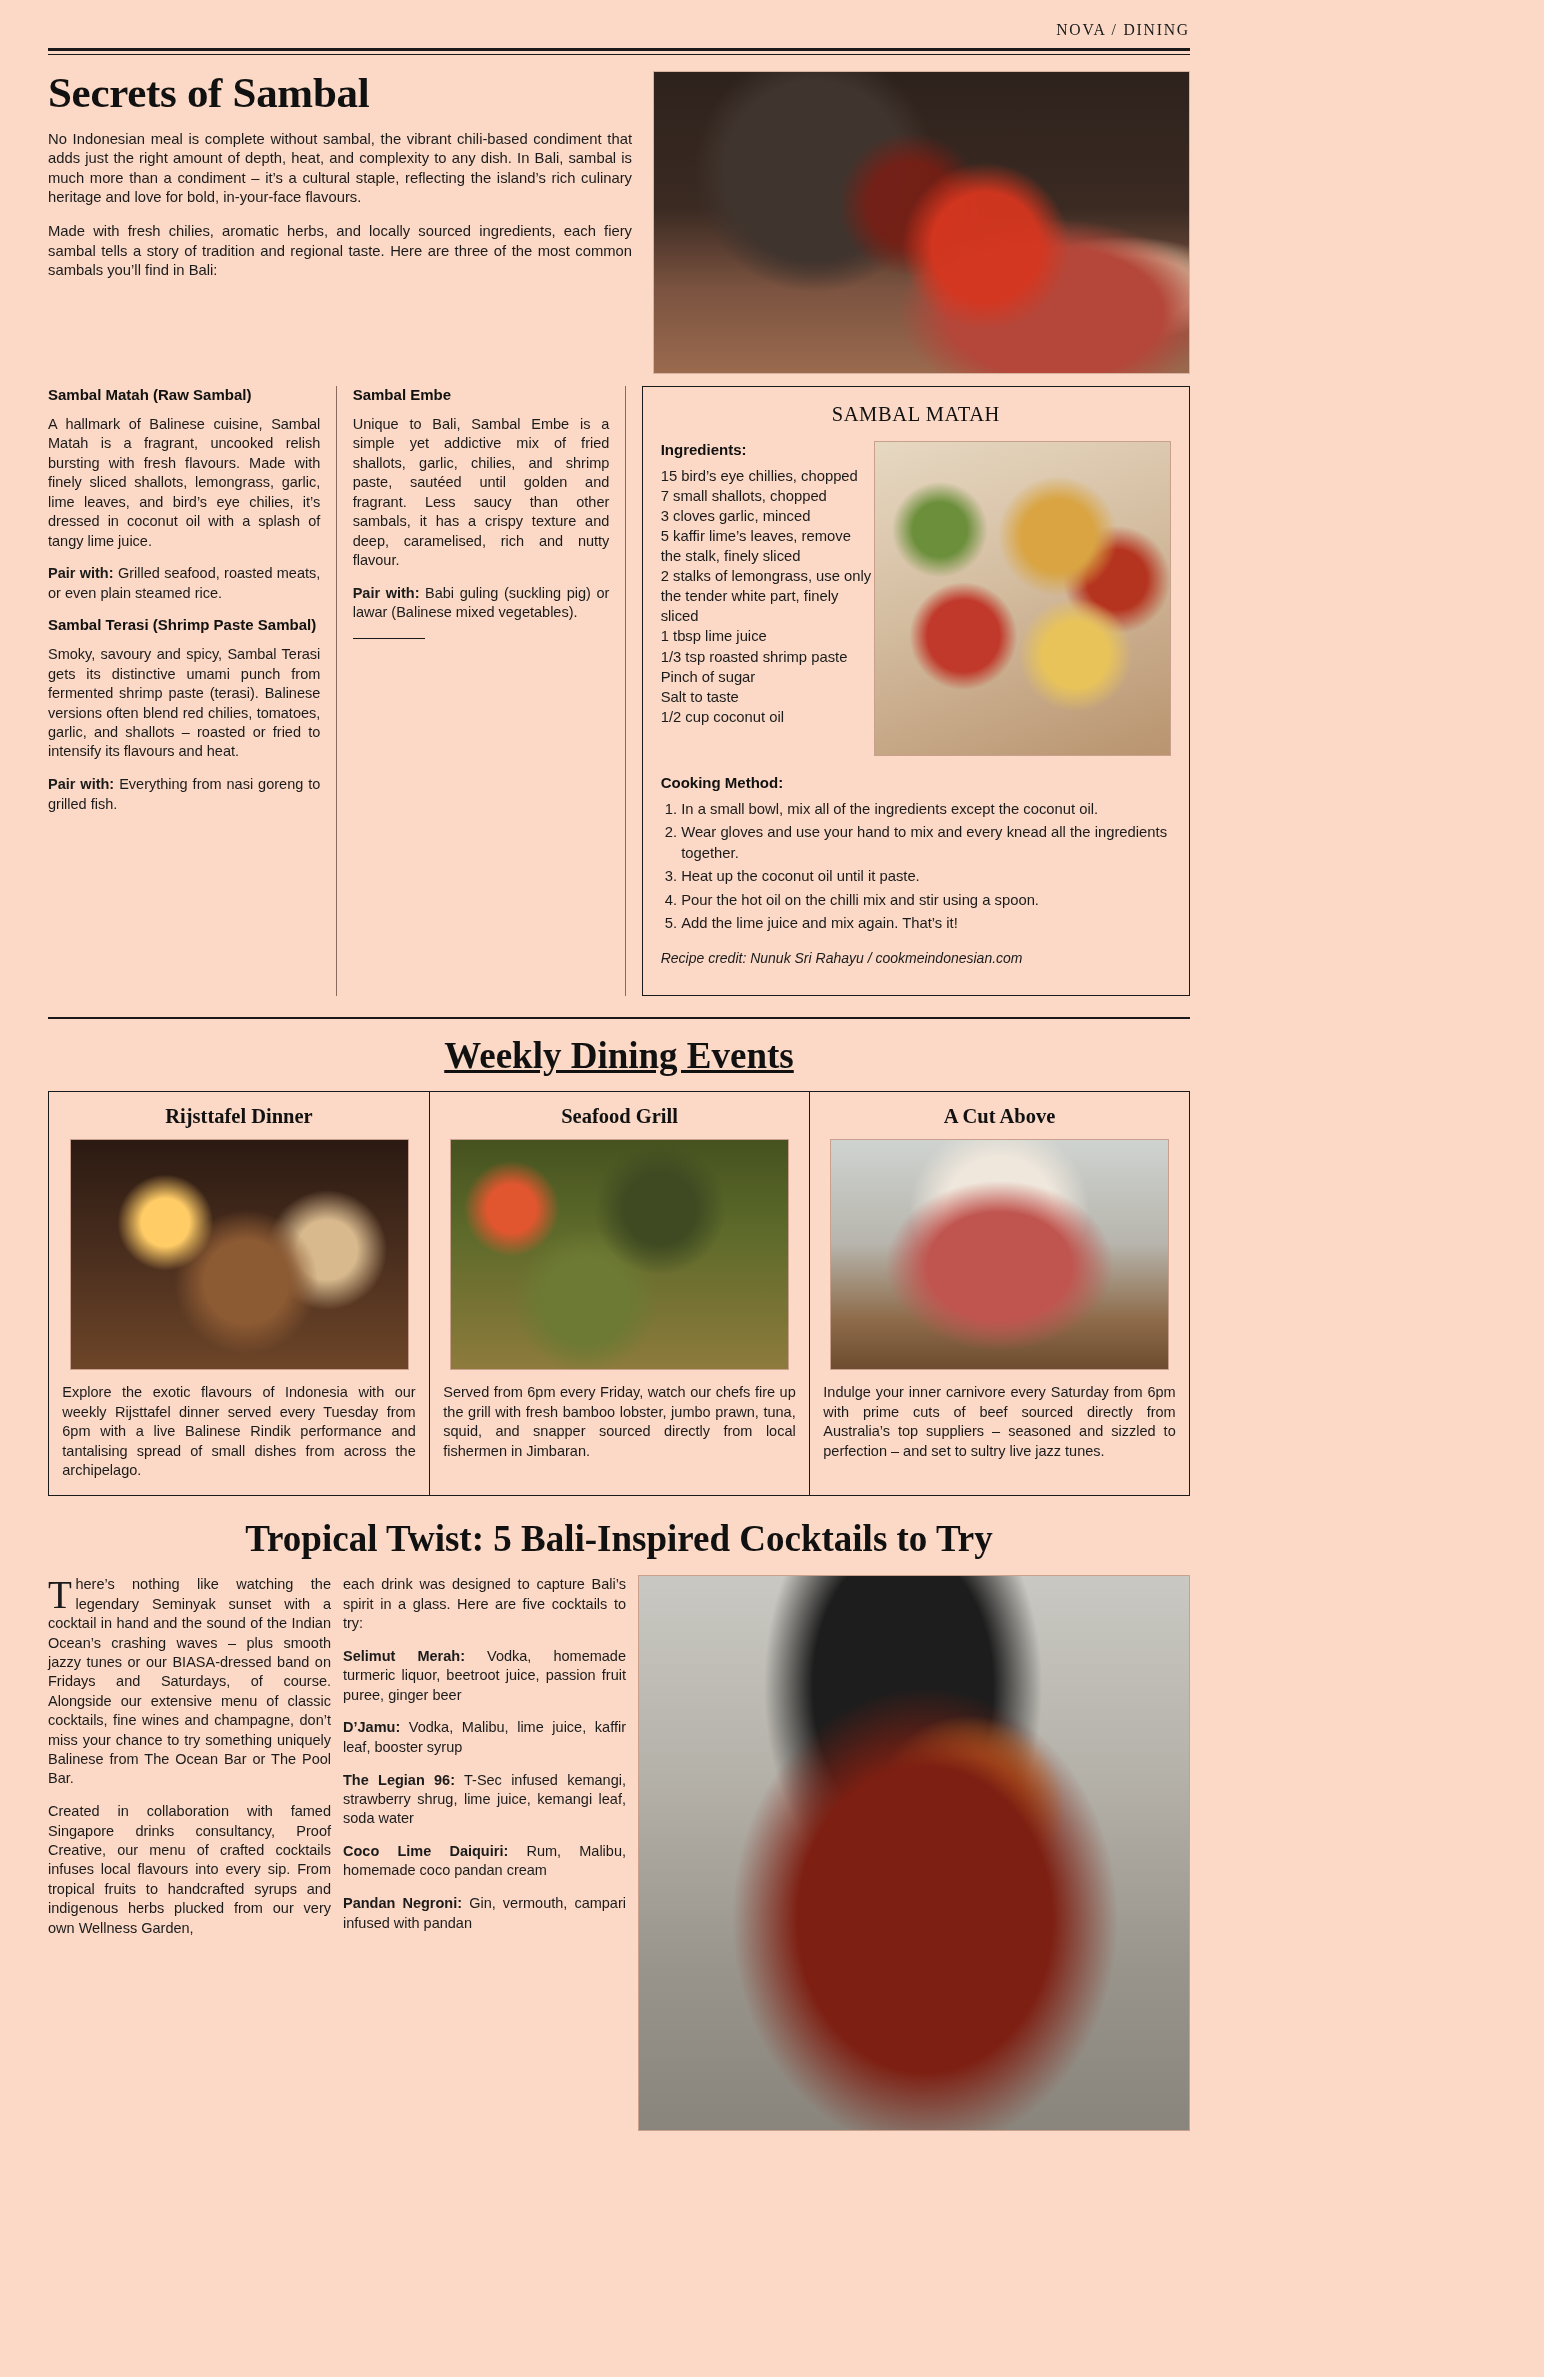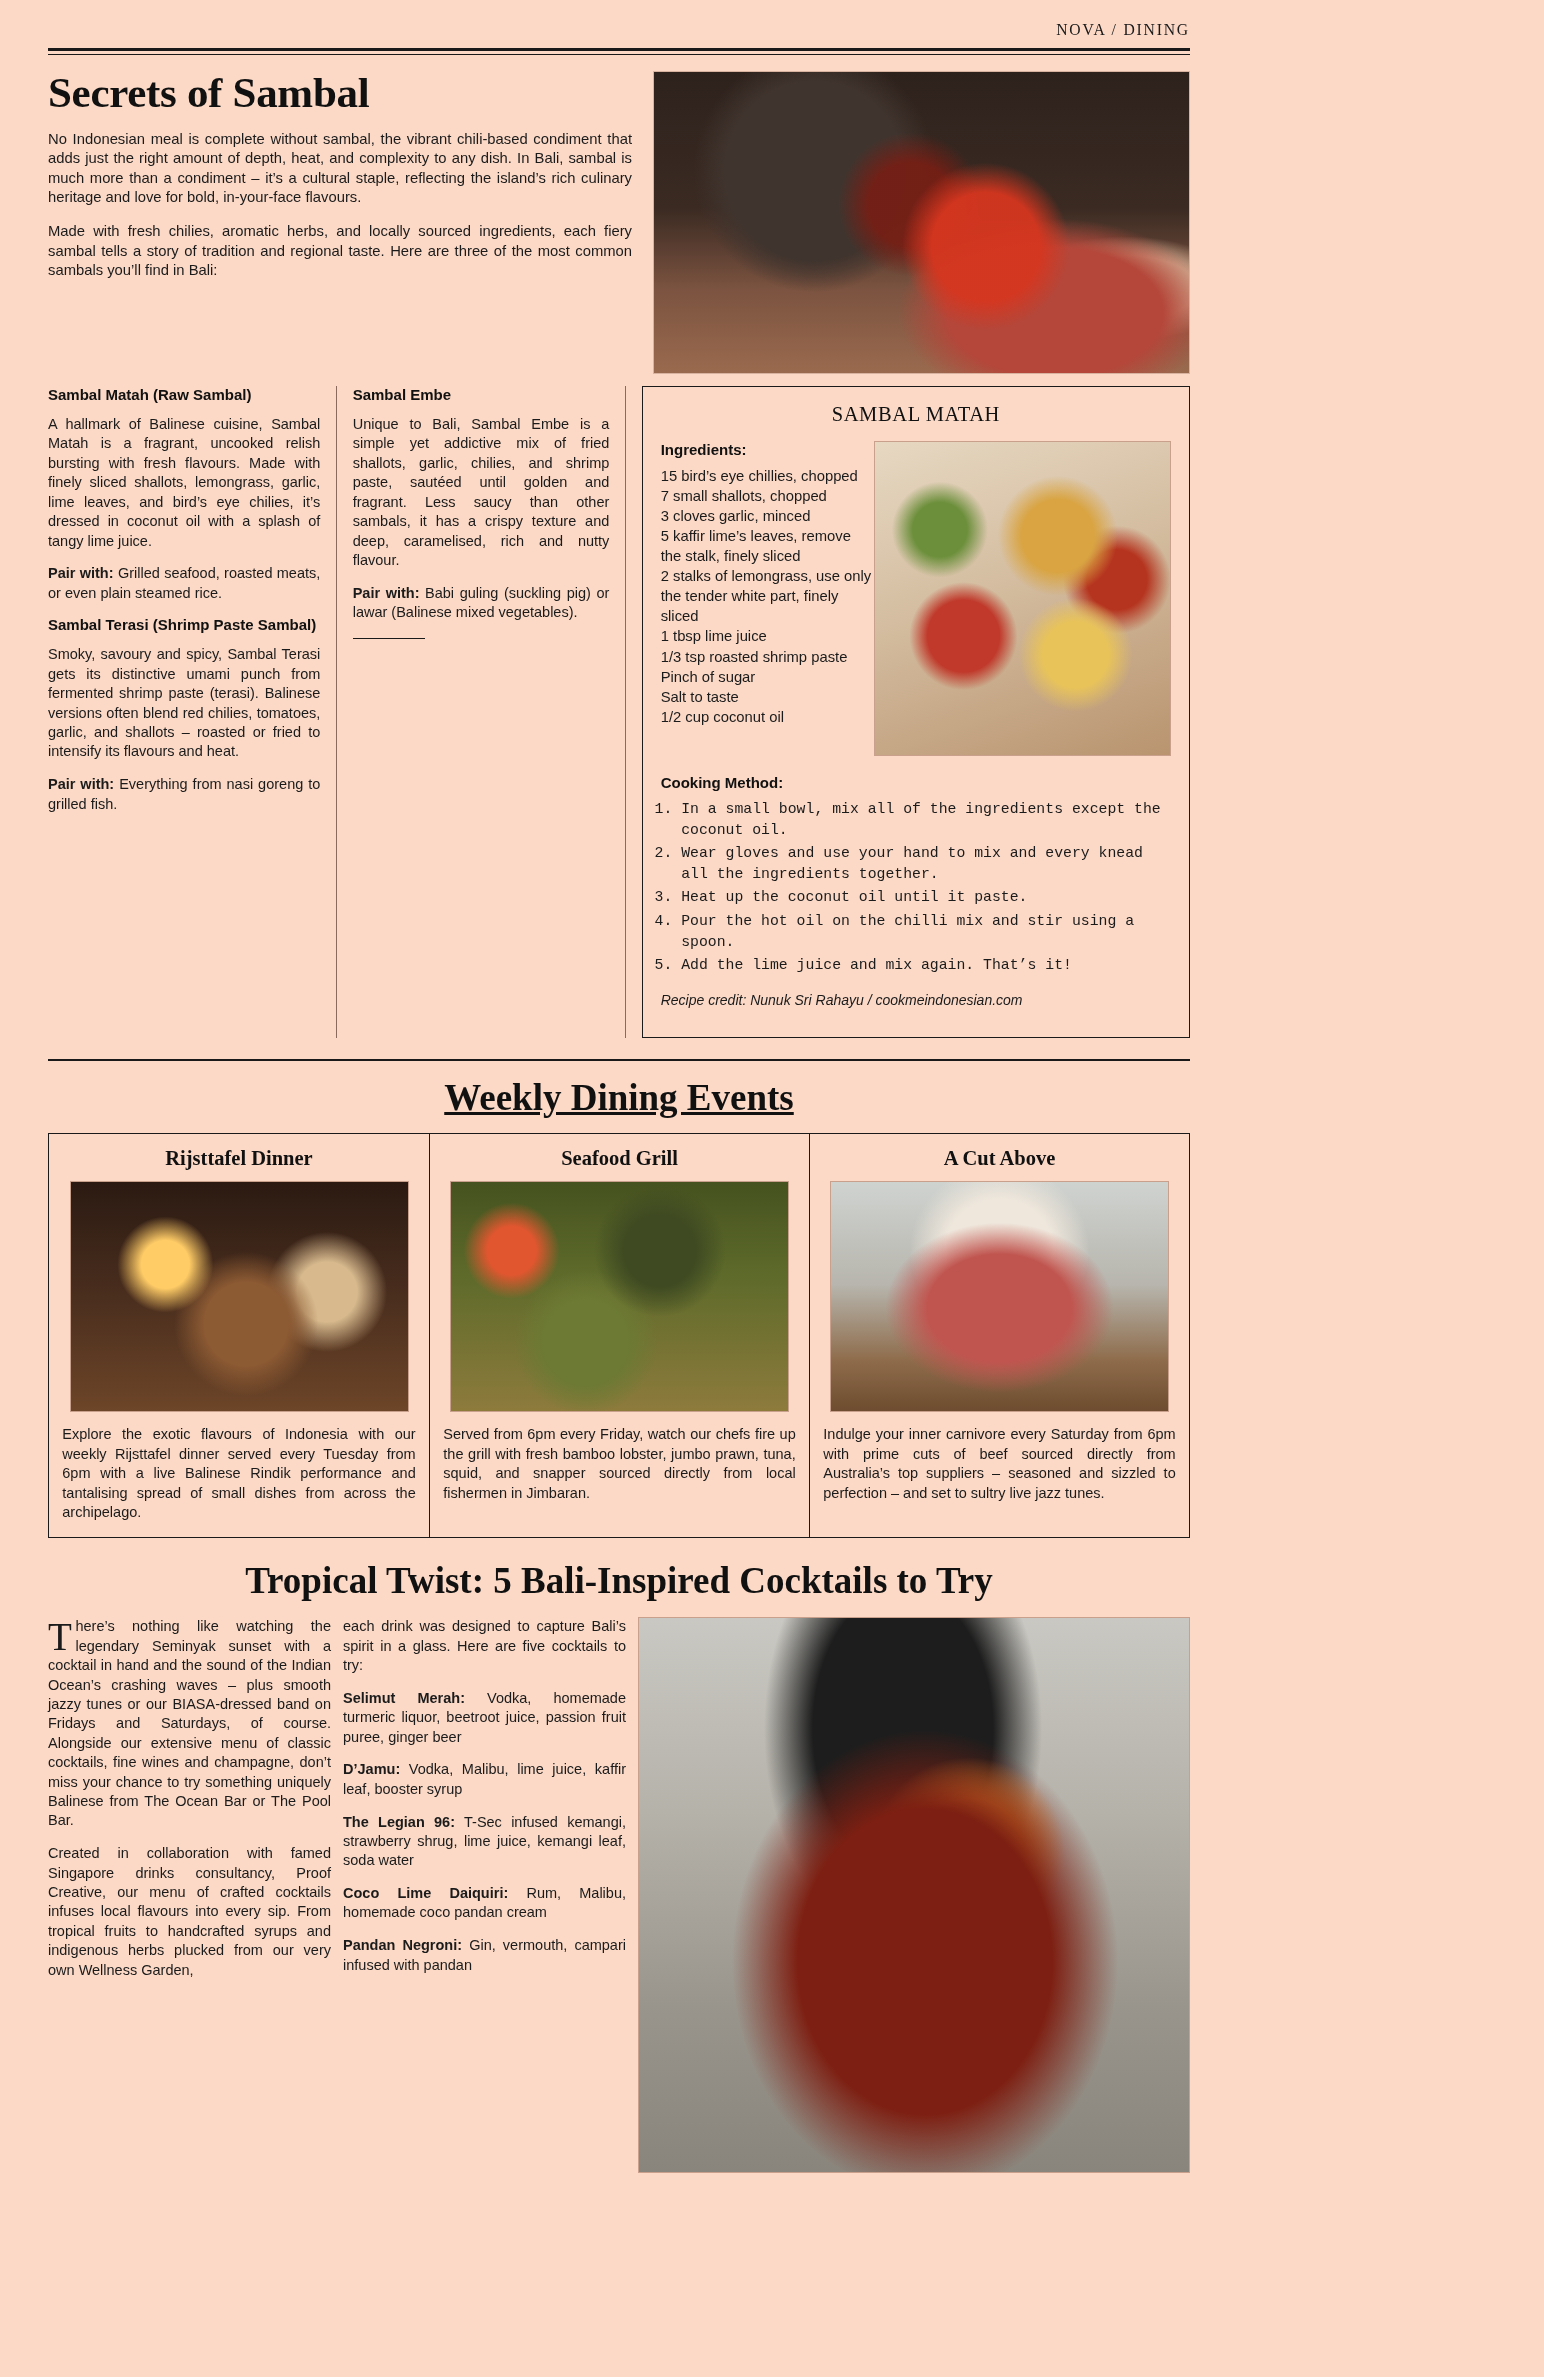--- a/index.html
+++ b/index.html
@@ -172,21 +172,20 @@
     padding: 0;
   }
   ul.ing li {
     font-size: 14.8px;
     line-height: 1.36;
     color: #1b1b1b;
   }
   ol.method {
     margin: 4.8px 0 0 0;
     padding-left: 20.5px;
-    font-family: Liberation Mono, monospace;
   }
   ol.method li {
     font-size: 14.8px;
     line-height: 1.42;
     color: #1b1b1b;
     margin-bottom: 2.4px;
   }
   .credit {
     font-style: italic;
     font-size: 14px;

